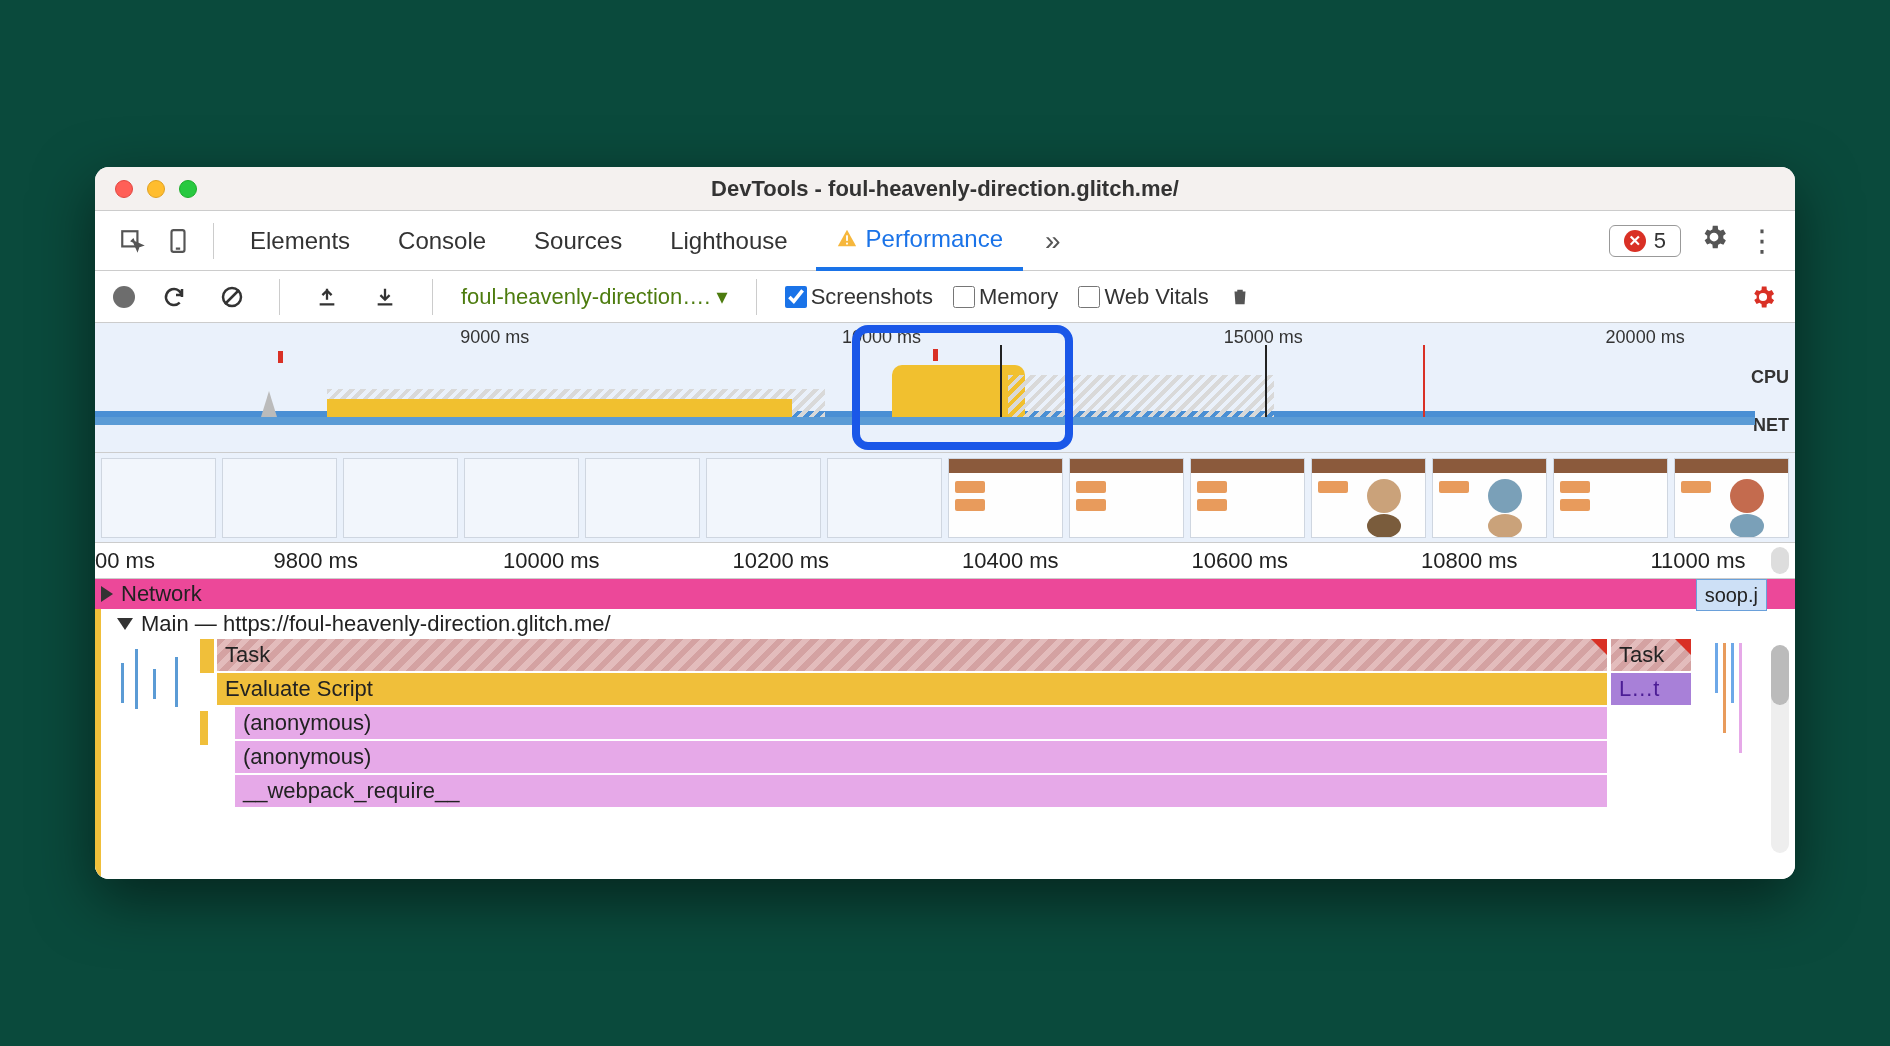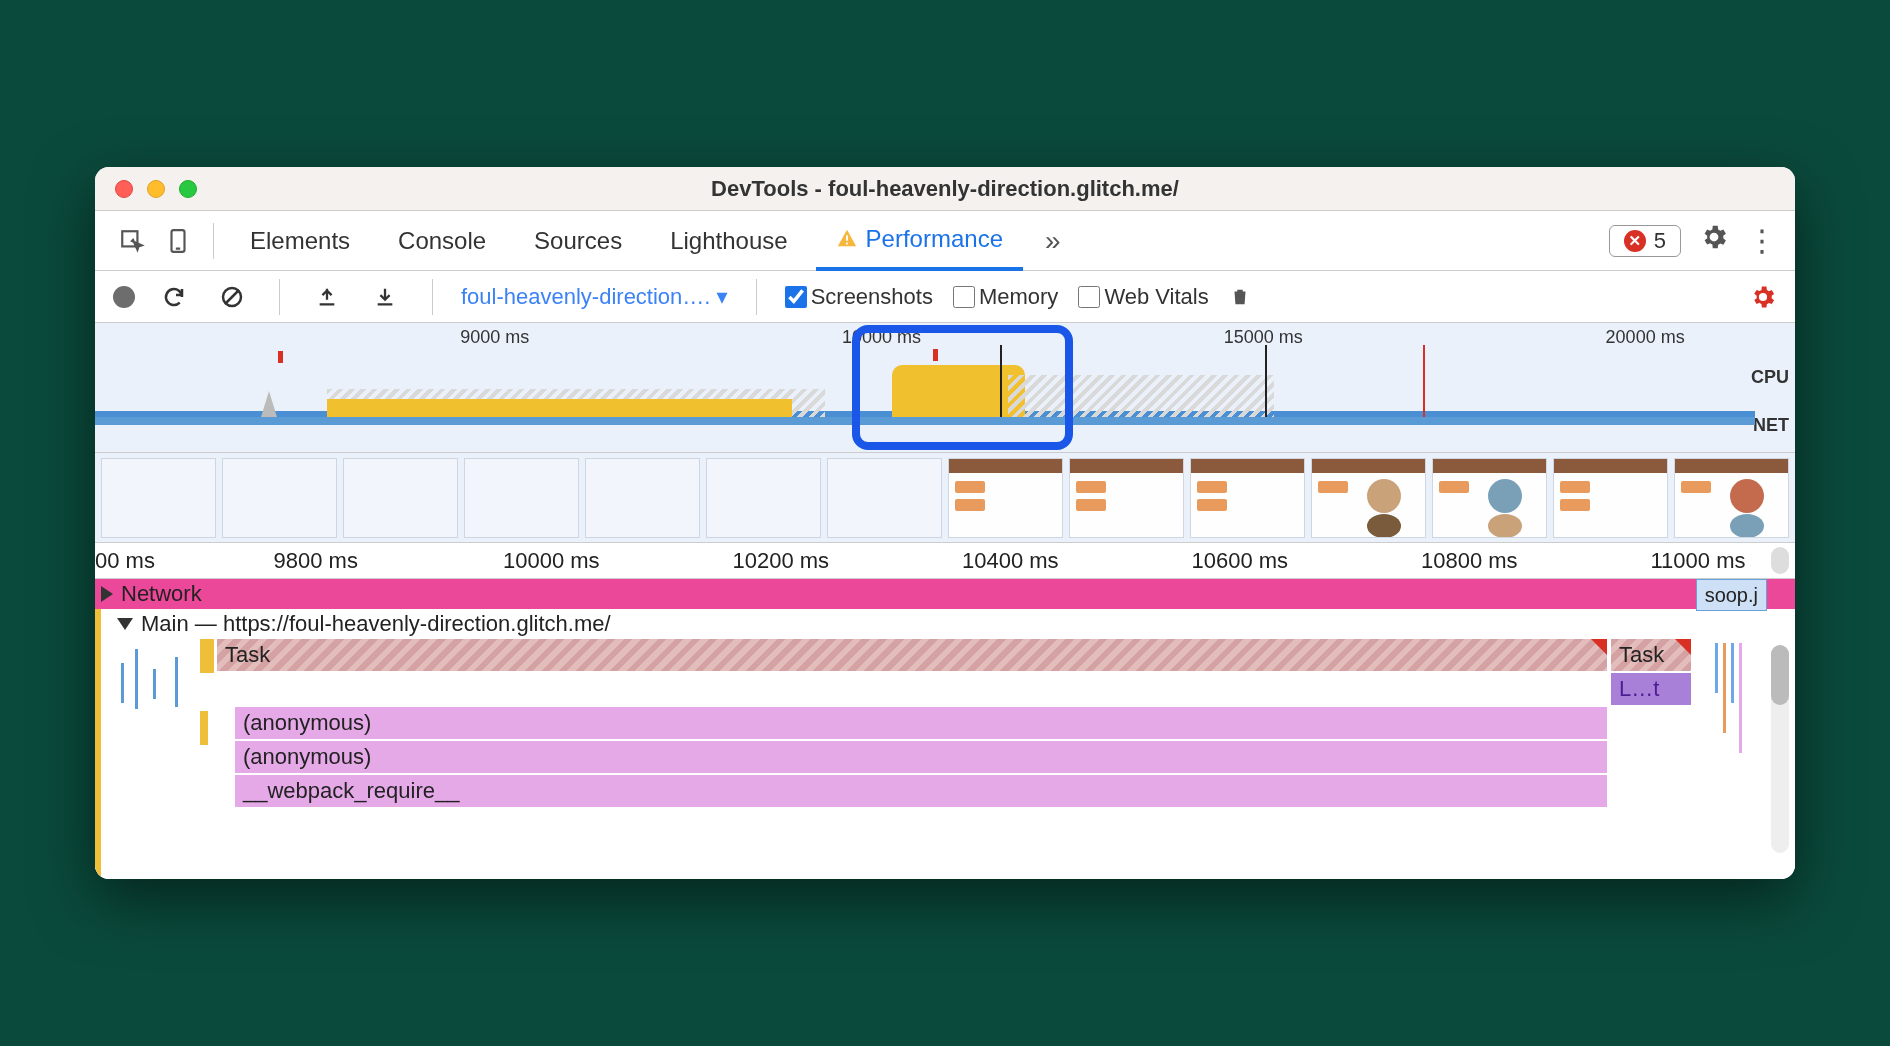--- a/index.html
+++ b/index.html
@@ -58,21 +58,21 @@
   .err-x{ width:22px;height:22px;border-radius:50%;background:#d93025;color:#fff;display:flex;align-items:center;justify-content:center;font-size:15px;font-weight:bold;}
   .gear{ font-size:30px; color:#555; cursor:pointer;}
   .kebab{ font-size:30px; color:#555; cursor:pointer; letter-spacing:0;}
 
   
   .perf-bar{
     height:52px; border-bottom:1px solid #ccc; display:flex; align-items:center; padding:0 18px; gap:20px; font-size:22px; color:#333;
   }
   .rec{ width:22px;height:22px;border-radius:50%;background:#6d6d6d;cursor:pointer;}
   .perf-bar svg{display:block;}
-  .sel{ color:#3b82f6; display:flex; align-items:center; gap:6px;}
+  .sel{ color:#4d7c0f; display:flex; align-items:center; gap:6px;}
   .chk{ display:flex; align-items:center; gap:4px;}
   input[type=checkbox]{ width:22px;height:22px; accent-color:#1a73e8;}
   .trash{ font-size:24px; color:#555; cursor:pointer;}
   .gear-red{ font-size:28px; color:#d93025; margin-left:auto; cursor:pointer;}
 
   
   .overview{
     height:130px; position:relative; background:#eaf1fb; border-bottom:1px solid #ccc;
   }
   .overview .ticks{ position:absolute; top:4px; left:0; right:40px; height:20px; font-size:18px; color:#333;}
@@ -352,20 +352,23 @@
       <div class="yellow-strip" style="left:105px;top:72px;width:8px;height:34px"></div>
 
       <div class="bar task" style="left:122px;top:0;width:1390px">
         <span>Task</span>
         <span class="warn"></span>
       </div>
       <div class="bar task" style="left:1516px;top:0;width:80px">
         <span>Task</span>
         <span class="warn"></span>
       </div>
+      <div class="bar eval" style="left:122px;top:34px;width:1390px">
+        <span>Evaluate Script</span>
+      </div>
       <div class="bar purple" style="left:1516px;top:34px;width:80px">
         <span>L…t</span>
       </div>
       <div class="bar anon" style="left:140px;top:68px;width:1372px">
         <span>(anonymous)</span>
       </div>
       <div class="bar anon" style="left:140px;top:102px;width:1372px">
         <span>(anonymous)</span>
       </div>
       <div class="bar anon" style="left:140px;top:136px;width:1372px">

